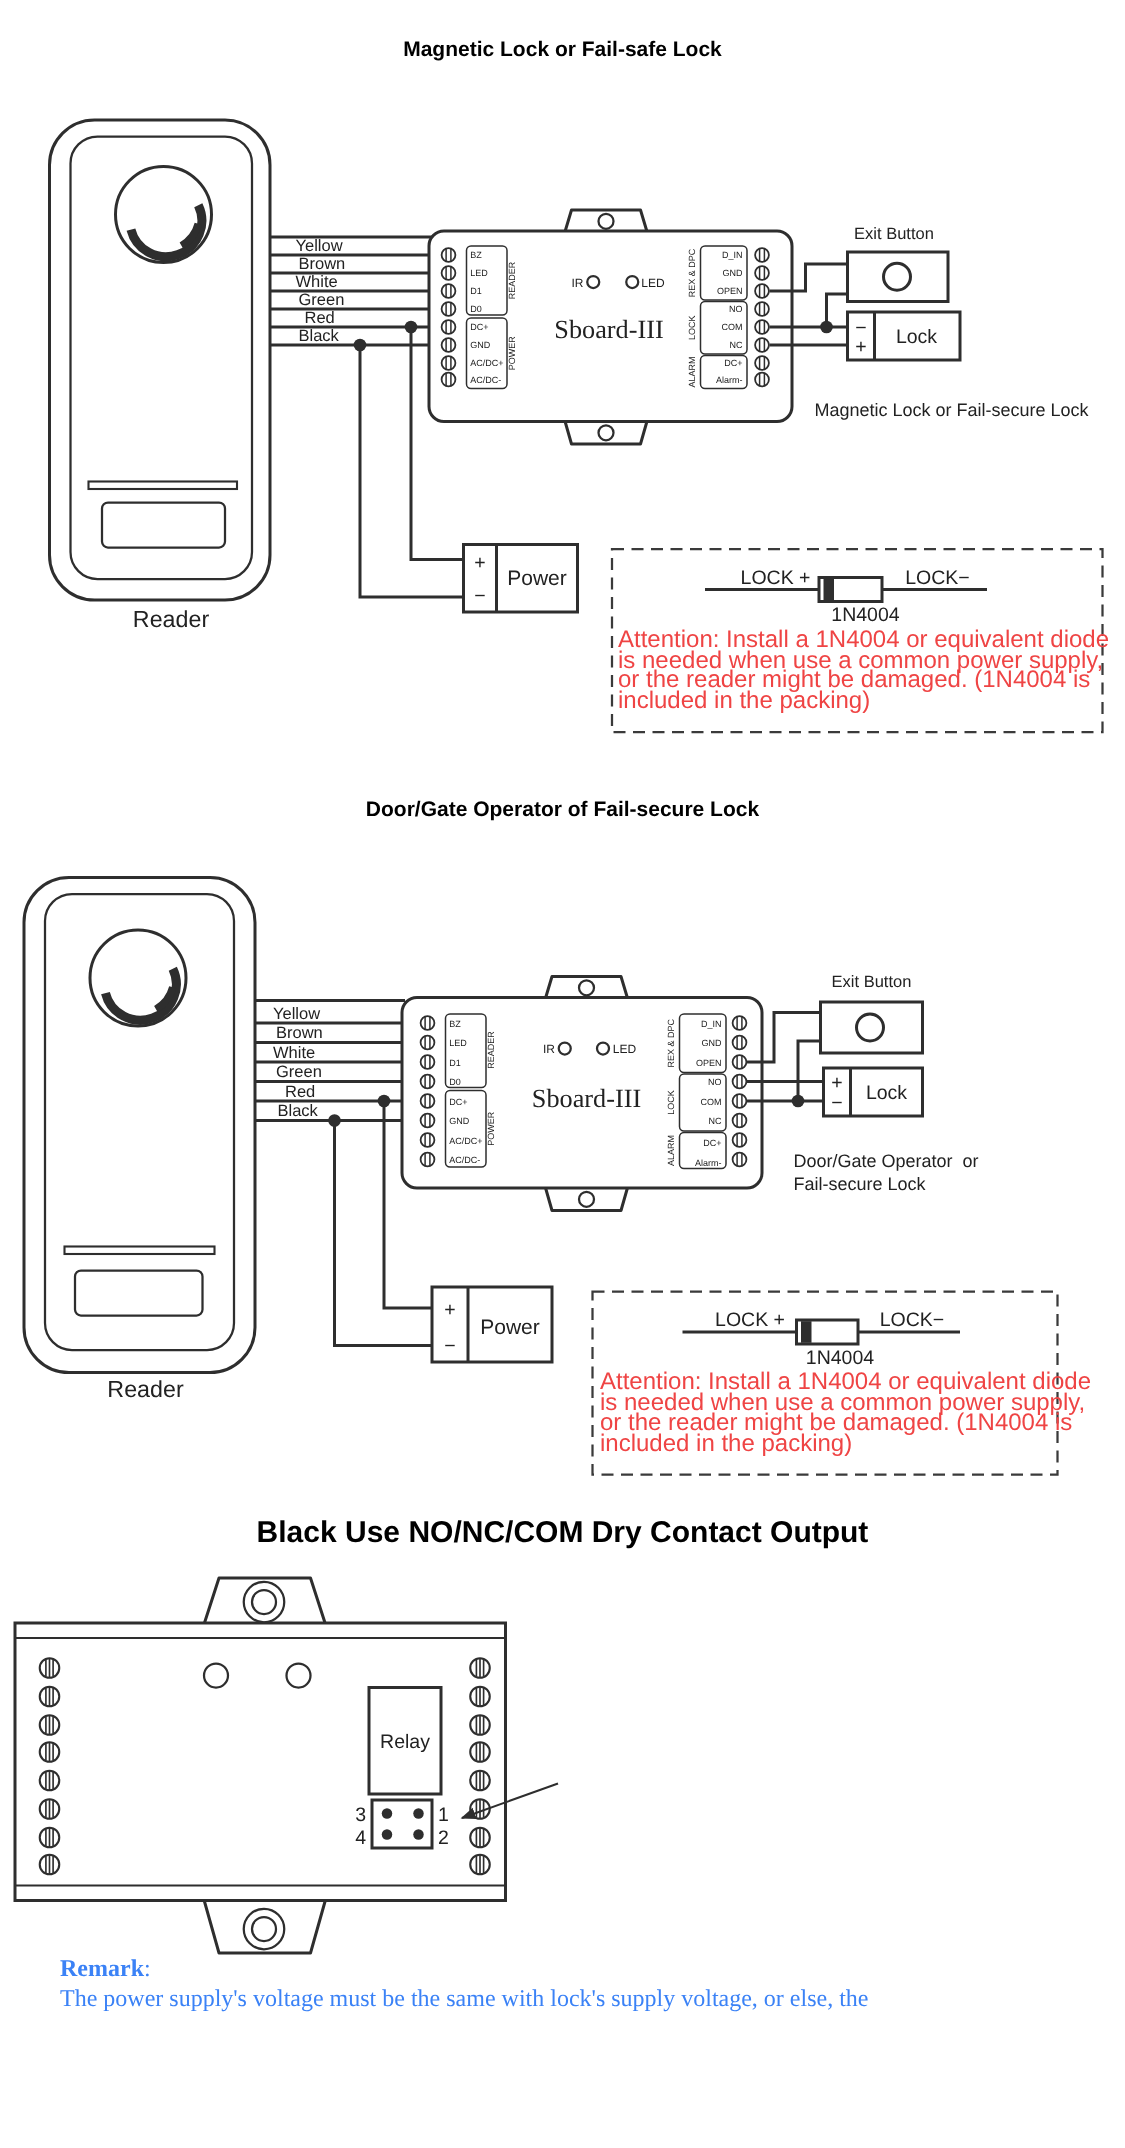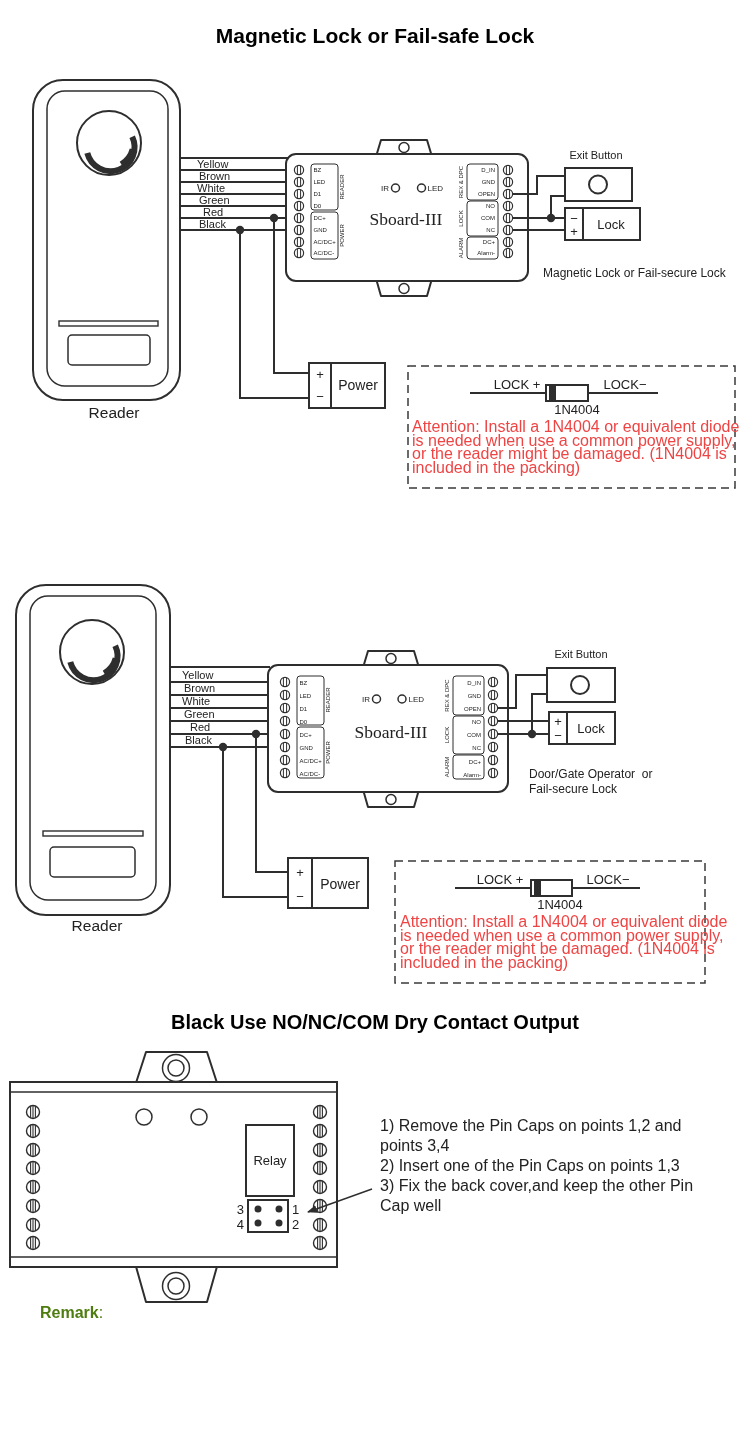--- a/index.html
+++ b/index.html
@@ -1,24 +1,24 @@
 <!DOCTYPE html>
 <html><head>
 <meta charset="utf-8">
 <style>
   html,body{margin:0;padding:0;background:#fff;}
   .page{position:relative;width:750px;height:1432px;background:#fff;
         font-family:"Liberation Sans",sans-serif;color:#222;overflow:hidden;}
   .h-title{position:absolute;left:0;width:750px;text-align:center;
-           font-weight:bold;font-size:21px;color:#000;}
+           font-weight:bold;font-size:14px;color:#000;}
   .note-text{position:absolute;font-size:16px;line-height:13.7px;color:#ef4444;}
   .note-text div{white-space:nowrap;}
   .instr{position:absolute;left:380px;top:1116px;font-size:16px;line-height:20px;color:#222;}
   .instr div{white-space:nowrap;}
-  .remark{position:absolute;left:40px;top:1303px;font-size:16px;line-height:20px;color:#4d7c0f;}
+  .remark{position:absolute;left:40px;top:1303px;font-size:16px;line-height:20px;color:#3b82f6;font-family:Liberation Serif, serif;}
   .remark .rt{font-weight:bold;}
   .remark div{white-space:nowrap;}
   svg{position:absolute;left:0;top:0;}
   svg text{font-family:"Liberation Sans",sans-serif;fill:#222;}
   .ln{stroke:#2e2e2e;stroke-width:2;fill:none;}
   .ln1{stroke:#2e2e2e;stroke-width:1.4;fill:none;}
   .box{fill:#fff;stroke:#2e2e2e;stroke-width:2;}
   .box15{fill:#fff;stroke:#2e2e2e;stroke-width:1.5;}
   .gbx{fill:none;stroke:#2e2e2e;stroke-width:1;}
   .dash{fill:none;stroke:#3a3a3a;stroke-width:1.5;stroke-dasharray:8 5;}
@@ -30,20 +30,21 @@
   .tb{font-size:13px;}
   .model{font-size:17.5px;font-family:"Liberation Serif",serif;}
   .ir{font-size:8px;}
 </style>
 </head>
 <body>
 
 <div class="page">
 
   <div class="h-title" style="top:24px">Magnetic Lock or Fail-safe Lock</div>
+  <div class="h-title" style="top:531px">Door/Gate Operator of Fail-secure Lock</div>
   <div class="h-title" style="top:1011px;font-size:20px">Black Use NO/NC/COM Dry Contact Output</div>
 
   <svg width="750" height="1432" viewBox="0 0 750 1432">
     <defs>
       <g id="screw">
         <circle r="4.6" fill="#fff" stroke="#2e2e2e" stroke-width="1.2"></circle>
         <line x1="-1.6" y1="-4.2" x2="-1.6" y2="4.2" stroke="#2e2e2e" stroke-width="1"></line>
         <line x1="1.6" y1="-4.2" x2="1.6" y2="4.2" stroke="#2e2e2e" stroke-width="1"></line>
       </g>
       <g id="screwL">
@@ -402,25 +403,19 @@
     <div>included in the packing)</div>
   </div>
 
   <div class="note-text" style="left:400px;top:915px">
     <div>Attention: Install a 1N4004 or equivalent diode</div>
     <div>is needed when use a common power supply,</div>
     <div>or the reader might be damaged. (1N4004 is</div>
     <div>included in the packing)</div>
   </div>
 
-  <div class="instr">
-    <div>1) Remove the Pin Caps on points 1,2 and</div>
-    <div>points 3,4</div>
-    <div>2) Insert one of the Pin Caps on points 1,3</div>
-    <div>3) Fix the back cover,and keep the other Pin</div>
-    <div>Cap well</div>
-  </div>
 
   <div class="remark">
     <div><span class="rt">Remark</span><span>:</span></div>
+    <div>The power supply's voltage must be the same with lock's supply voltage, or else, the</div>
   </div>
 
 </div>
 
 </body></html>

